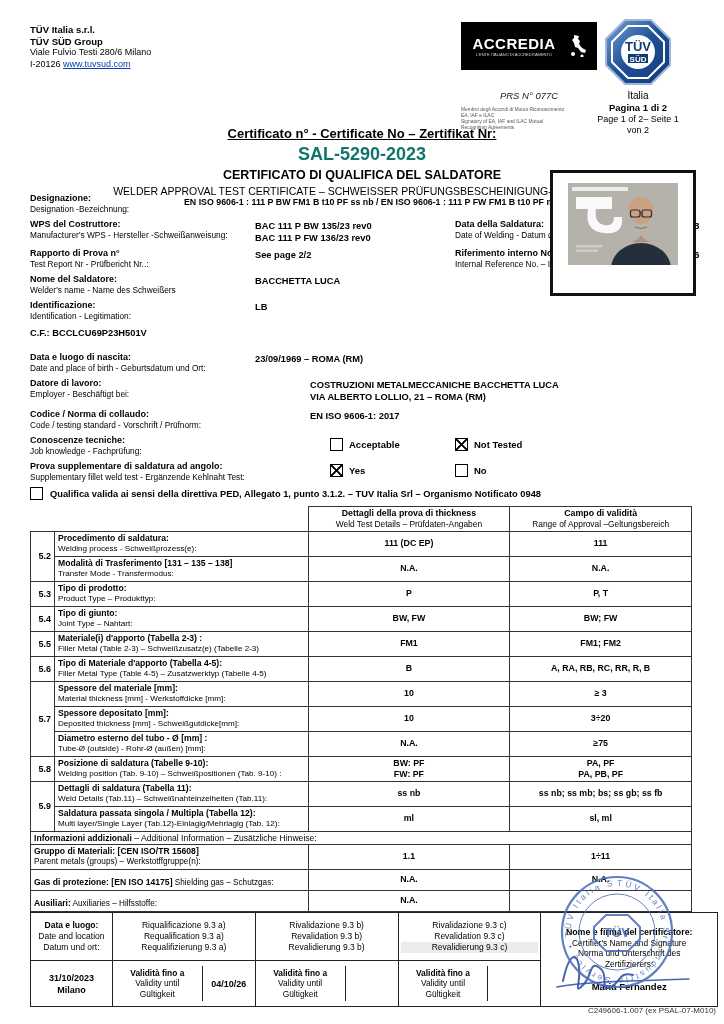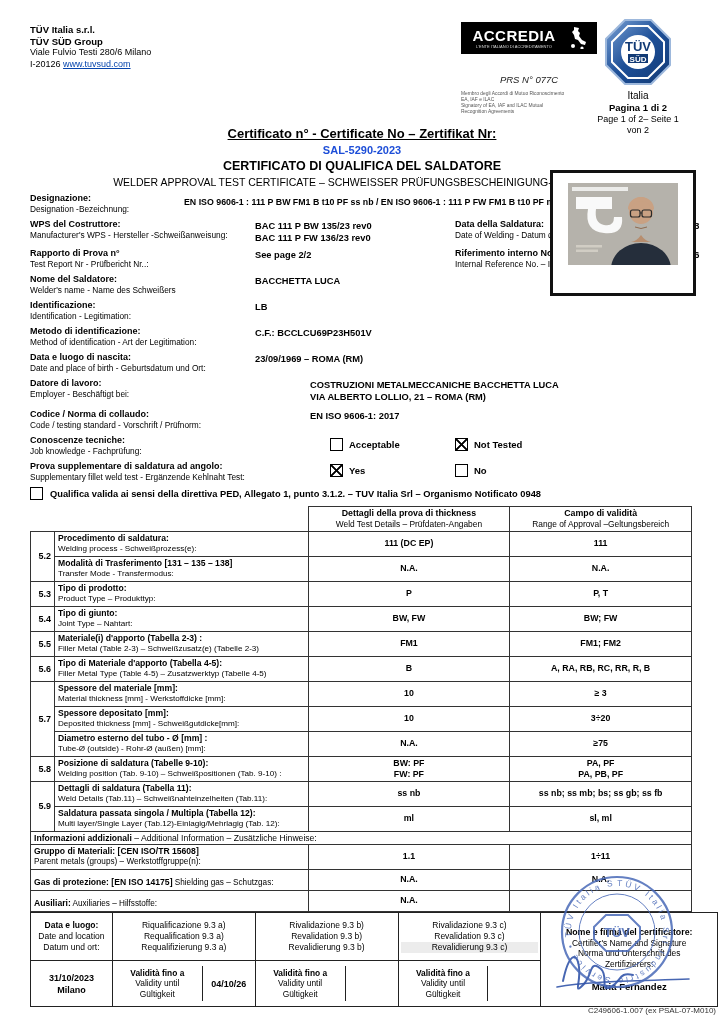--- a/index.html
+++ b/index.html
@@ -2,34 +2,34 @@
 <html><head>
 <meta charset="utf-8">
 <style>
   html,body{margin:0;padding:0;}
   body{width:724px;height:1024px;background:#fff;font-family:"Liberation Sans",sans-serif;color:#000;position:relative;overflow:hidden;}
   
   .hdr-left{position:absolute;left:30px;top:24px;font-size:9px;line-height:11.5px;}
   .hdr-left .b{font-weight:bold;font-size:9.5px;}
   .link{color:#0645ad;text-decoration:underline;}
   .accredia{position:absolute;left:461px;top:22px;width:136px;text-align:center;}
-  .acc-box{background:#000;color:#fff;height:32px;display:flex;align-items:center;justify-content:center;gap:14px;padding:0 5px;}
+  .acc-box{background:#000;color:#fff;height:48px;display:flex;align-items:center;justify-content:center;gap:14px;padding:0 5px;}
   .acc-stack{display:flex;flex-direction:column;align-items:center;}
   .acc-name{font-weight:bold;font-size:15px;letter-spacing:.5px;line-height:16px;}
   .acc-sub{color:#d8d8d8;font-size:4px;line-height:5px;}
   .prs{font-size:9.5px;margin-top:20px;color:#1a1a1a;font-style:italic;}
   .acc-notes{font-size:4.9px;color:#555;text-align:left;margin-top:6px;line-height:6px;}
   .tuv{position:absolute;left:596px;top:18px;width:84px;text-align:center;}
   .tuv-italia{font-size:10px;line-height:12px;}
   .tuv-pagina{font-size:9.5px;font-weight:bold;line-height:12px;}
   .tuv-page-en{font-size:9px;line-height:11px;}
   
   .titleblk{position:absolute;top:126px;left:0;width:724px;text-align:center;}
   .t1{font-size:13px;font-weight:bold;text-decoration:underline;}
-  .t2{font-size:11px;font-weight:bold;color:#1d4ed8;margin-top:3px;}
+  .t2{font-size:18px;font-weight:bold;color:#0f766e;margin-top:3px;}
   .t3{font-size:12.5px;font-weight:bold;margin-top:3px;}
   .t4{font-size:10.5px;margin-top:3px;}
   
   .fields{position:absolute;left:30px;top:193px;width:664px;}
   .frow{display:flex;margin-bottom:4px;min-height:22px;align-items:flex-start;}
   .fl{width:225px;flex-shrink:0;}
   .fl .it{font-size:9px;font-weight:bold;line-height:11px;}
   .fl .en{font-size:8.3px;line-height:10px;}
   .fv{font-weight:bold;font-size:9.3px;line-height:11.5px;padding-top:2px;}
   .fv.ind{margin-left:55px;}
@@ -197,24 +197,20 @@
 
   <div class="frow">
     <div class="fl">
         <div class="it">Identificazione:</div>
         <div class="en">Identification - Legitimation:</div>
       </div>
     <div class="fv">LB</div>
   </div>
 
   <div class="frow">
-    <div class="fl">
-        <div class="it">Metodo di identificazione:</div>
-        <div class="en">Method of identification - Art der Legitimation:</div>
-      </div>
     <div class="fv">C.F.: BCCLCU69P23H501V</div>
   </div>
 
   <div class="frow">
     <div class="fl">
         <div class="it">Data e luogo di nascita:</div>
         <div class="en">Date and place of birth - Geburtsdatum und Ort:</div>
       </div>
     <div class="fv">23/09/1969 – ROMA (RM)</div>
   </div>

